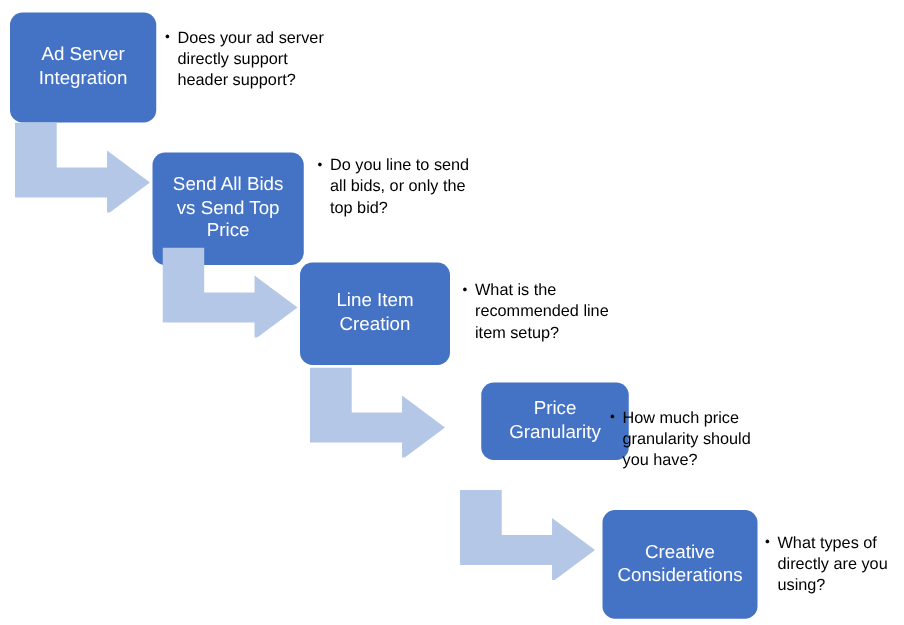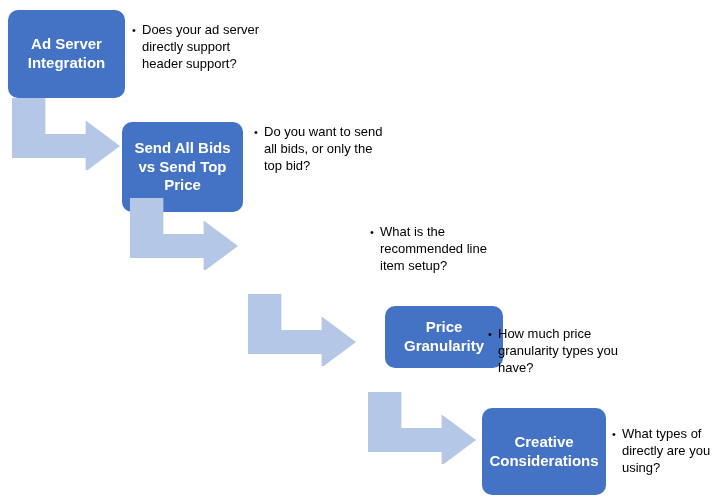--- a/index.html
+++ b/index.html
@@ -19,21 +19,20 @@
     border-radius: 10px;
     color: #ffffff;
     display: flex;
     align-items: center;
     justify-content: center;
     text-align: center;
     font-size: 15px;
     line-height: 1.25;
     padding: 6px 8px;
     box-sizing: border-box;
-    font-weight: bold;
   }
 
   .bullet-item {
     position: absolute;
     display: flex;
     align-items: flex-start;
     color: #000000;
     font-size: 13px;
     line-height: 1.3;
   }
@@ -62,42 +61,45 @@
 
   <svg class="elbow-arrow" style="left:12px; top:98px;" width="108" height="72" viewBox="0 0 110 90" preserveAspectRatio="none">
     <path d="M0,0 L34,0 L34,45 L75,45 L75,28 L110,60 L75,92 L75,75 L0,75 Z" fill="#B4C7E7"></path>
   </svg>
 
   <div class="step-box" style="left:122px; top:122px; width:121px; height:90px;">
     <span>Send All Bids vs Send Top Price</span>
   </div>
   <div class="bullet-item" style="left:254px; top:124px; width:132px;">
     <span class="bullet-marker">•</span>
-    <span class="bullet-text">Do you want to send all bids, or only the top bid?</span>
+    <span class="bullet-text">Do you line to send all bids, or only the top bid?</span>
   </div>
 
   <svg class="elbow-arrow" style="left:130px; top:198px;" width="108" height="72" viewBox="0 0 110 90" preserveAspectRatio="none">
     <path d="M0,0 L34,0 L34,45 L75,45 L75,28 L110,60 L75,92 L75,75 L0,75 Z" fill="#B4C7E7"></path>
   </svg>
 
+  <div class="step-box" style="left:240px; top:210px; width:120px; height:82px;">
+    <span>Line Item Creation</span>
+  </div>
   <div class="bullet-item" style="left:370px; top:224px; width:142px;">
     <span class="bullet-marker">•</span>
     <span class="bullet-text">What is the recommended line item setup?</span>
   </div>
 
   <svg class="elbow-arrow" style="left:248px; top:294px;" width="108" height="72" viewBox="0 0 110 90" preserveAspectRatio="none">
     <path d="M0,0 L34,0 L34,45 L75,45 L75,28 L110,60 L75,92 L75,75 L0,75 Z" fill="#B4C7E7"></path>
   </svg>
 
   <div class="step-box" style="left:360px; top:306px; width:118px; height:62px;margin-left:25px;">
     <span>Price Granularity</span>
   </div>
   <div class="bullet-item" style="left:488px; top:326px; width:132px;">
     <span class="bullet-marker">•</span>
-    <span class="bullet-text">How much price granularity types you have?</span>
+    <span class="bullet-text">How much price granularity should you have?</span>
   </div>
 
   <svg class="elbow-arrow" style="left:368px; top:392px;" width="108" height="72" viewBox="0 0 110 90" preserveAspectRatio="none">
     <path d="M0,0 L34,0 L34,45 L75,45 L75,28 L110,60 L75,92 L75,75 L0,75 Z" fill="#B4C7E7"></path>
   </svg>
 
   <div class="step-box" style="left:482px; top:408px; width:124px; height:87px;justify-content:center;">
     <span>Creative Considerations</span>
   </div>
   <div class="bullet-item" style="left:612px; top:426px; width:108px;">

